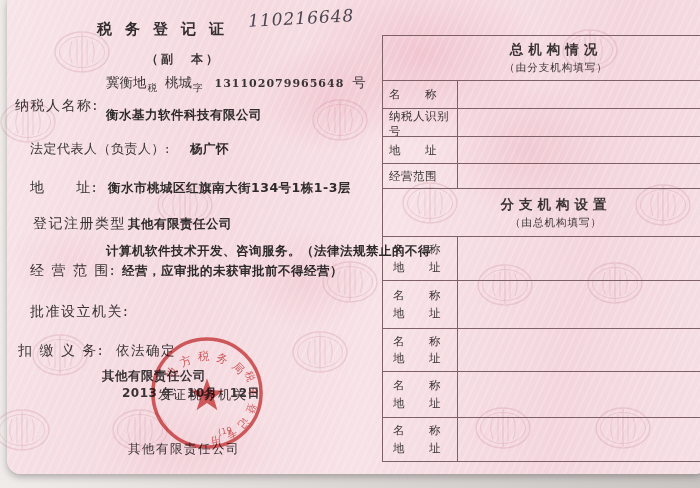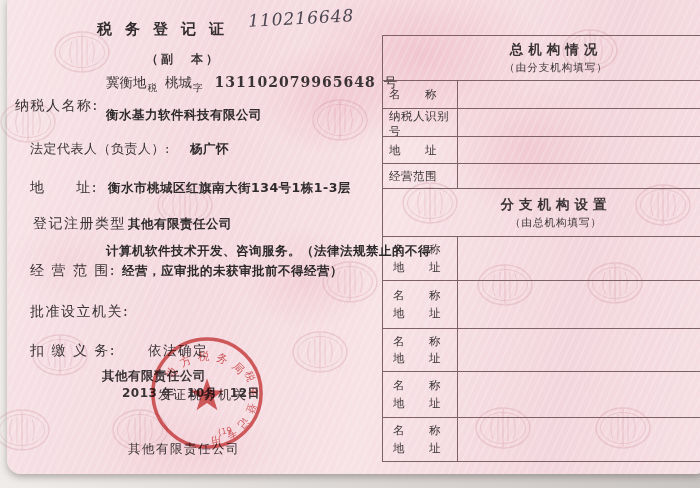--- a/index.html
+++ b/index.html
@@ -25,37 +25,37 @@
   .t{position:absolute;color:#3a3336;white-space:nowrap;z-index:3;}
   .kai{font-family:"DejaVu Serif","Liberation Serif",serif;}
   .val{font-family:"DejaVu Sans","Liberation Sans",sans-serif;font-weight:700;color:#2e2a2c;
     font-size:12.5px;letter-spacing:.5px;}
   .title{left:97px;top:20px;font-size:15px;font-weight:700;letter-spacing:13px;color:#332d30;}
   .hand{left:248px;top:8px;font-size:17px;font-style:italic;color:#4a4550;
     letter-spacing:1px;transform:rotate(-3deg);font-family:"DejaVu Serif","Liberation Serif",serif;}
   .subtitle{left:146px;top:51px;font-size:12px;letter-spacing:3px;font-weight:600;}
   .serial{left:106px;top:74px;font-size:13.5px;}
   .serial .sm{font-size:9.5px;position:relative;top:4px;margin:0 8px 0 1px;}
-  .serial .num{font-size:14px;letter-spacing:1px;margin:0 8px 0 4px;font-weight:600;}
+  .serial .num{font-size:11px;letter-spacing:1px;margin:0 8px 0 4px;font-weight:600;}
   .lab{font-size:14px;letter-spacing:1.5px;}
   .row{display:flex;align-items:baseline;}
   .f1l{left:15px;top:97px;}
   .f1v{left:106px;top:107px;text-align:right;}
   .f2{left:30px;top:140px;font-size:13px;letter-spacing:.5px;gap:16px;}
   .f2 .val{margin-left:4px;}
   .f3{left:30px;top:179px;}
   .f3 .spread{display:inline-flex;justify-content:space-between;width:68px;}
   .f3 .val{margin-left:10px;}
   .f4{left:33px;top:215px;}
   .f4 .val{margin-left:2px;}
   .f5a{left:106px;top:243px;}
   .f5b{left:30px;top:262px;}
   .f5b .val{margin-left:6px;}
   .f6{left:30px;top:303px;}
-  .f7{left:30px;top:342px;gap:20px;}
+  .f7{left:18px;top:342px;}
   .f7 .wv{margin-left:12px;font-size:13.5px;text-align:right;}
   .issuer{left:102px;top:368px;font-size:12.5px;font-weight:700;letter-spacing:.5px;}
   .caption{left:158px;top:386px;font-size:13px;letter-spacing:2px;}
   .date{left:122px;top:385px;font-size:12px;letter-spacing:.5px;font-weight:600;}
   .footer{left:128px;top:441px;font-size:12.5px;letter-spacing:1.5px;}
   
   .rtable{position:absolute;left:382px;top:35px;width:348px;height:427px;z-index:2;
     border:1px solid #7d6166;box-sizing:border-box;display:grid;
     grid-template-rows:44px 28px 28px 27px 25px 48px 44px 48px 43px 46px 1fr;
     color:#3a3336;}

